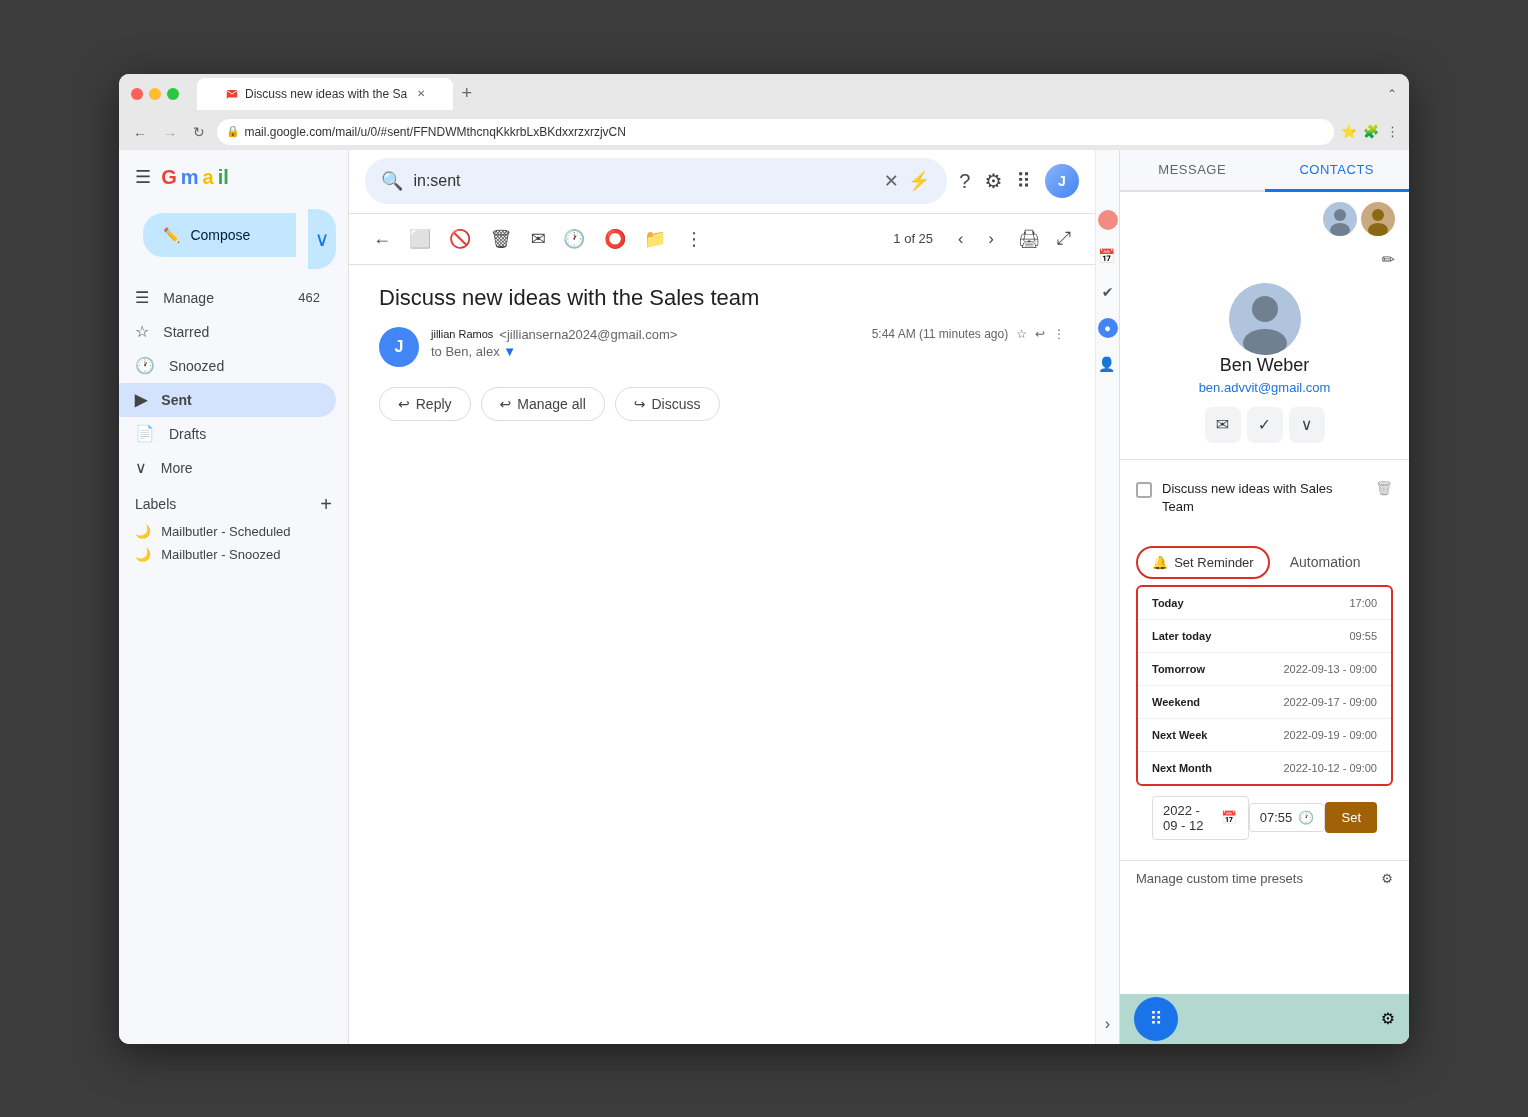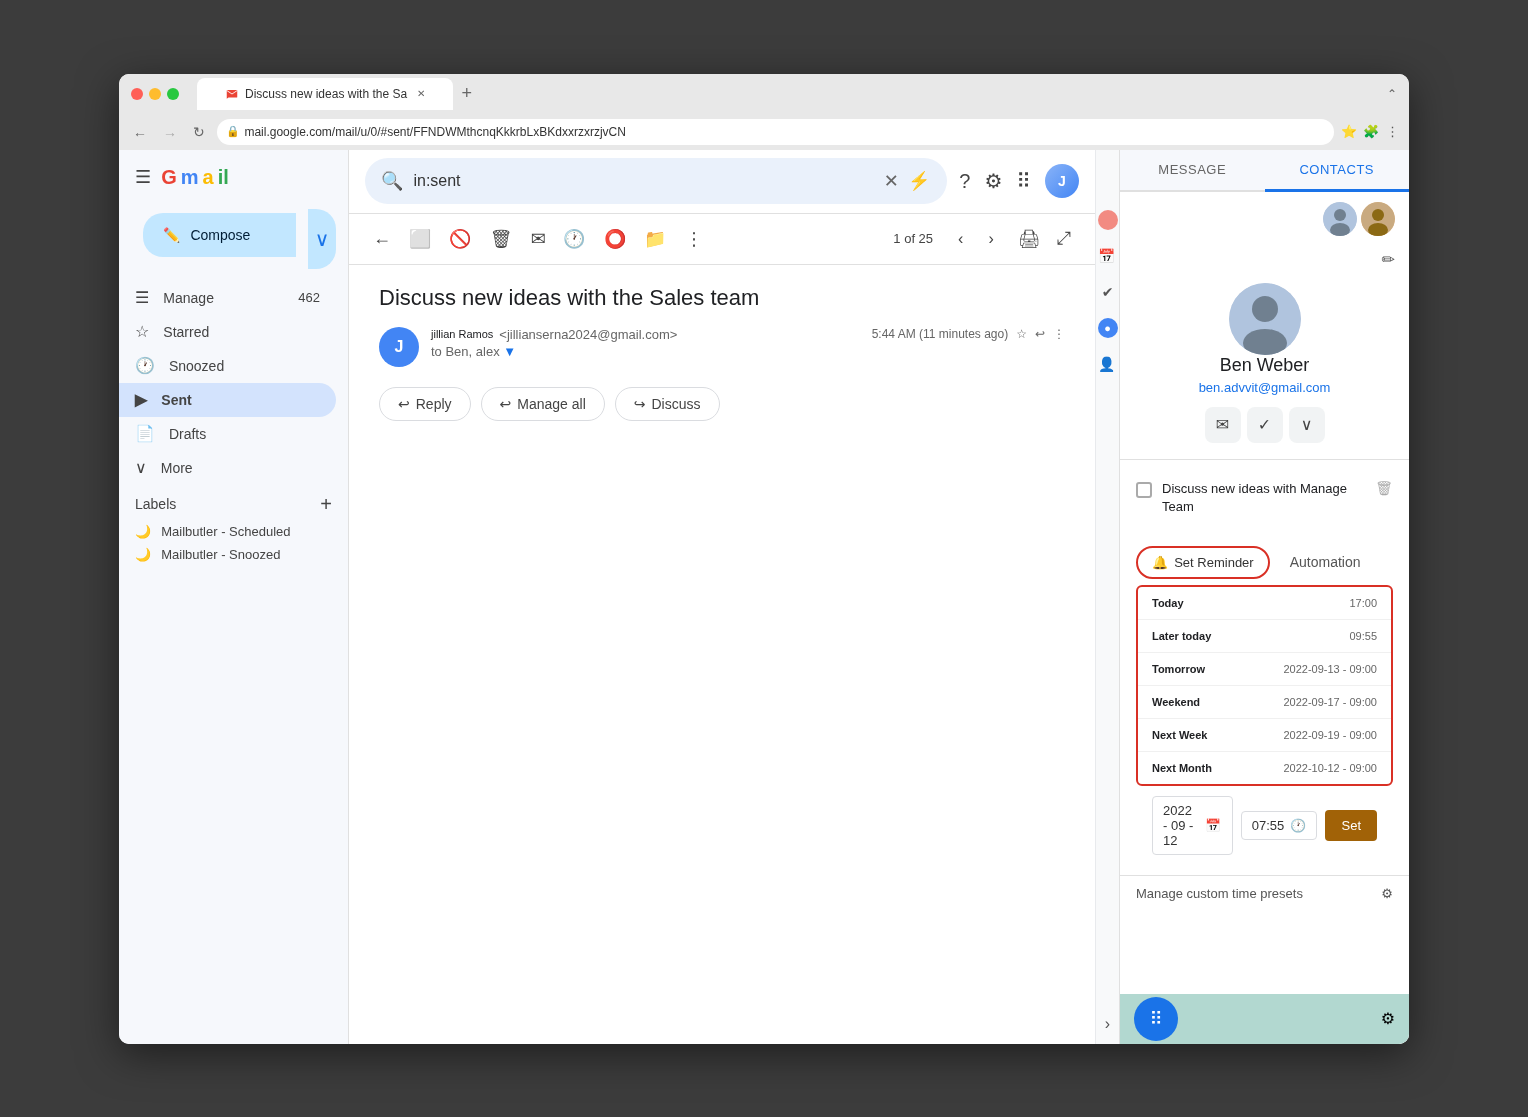--- a/index.html
+++ b/index.html
@@ -406,21 +406,20 @@
       cursor: pointer;
       font-size: 11px;
     }
     .reminder-row:last-child { border-bottom: none; }
     .reminder-label { font-weight: 600; color: #202124; }
     .reminder-time { color: #666; }
 
     
     .date-time-area {
       display: flex;
-      gap: 8px;
       padding: 10px 16px;
       align-items: center;
     }
     .date-input-box {
       display: flex;
       align-items: center;
       gap: 6px;
       border: 1px solid #dadce0;
       border-radius: 4px;
       padding: 6px 10px;
@@ -749,21 +748,21 @@
           <div class="contact-action-icons">
             <button class="c-action-btn">✉</button>
             <button class="c-action-btn">✓</button>
             <button class="c-action-btn">∨</button>
           </div>
         </div>
 
         <div class="task-section">
           <div class="task-item">
             <div class="task-checkbox"></div>
-            <span class="task-title">Discuss new ideas with Manage Team</span>
+            <span class="task-title">Discuss new ideas with Sales Team</span>
             <span class="task-delete">🗑</span>
           </div>
         </div>
 
         <div class="reminder-area">
           <div class="reminder-btn-row">
             <button class="reminder-btn">
               <span>🔔</span>
               <span>Set Reminder</span>
             </button>

